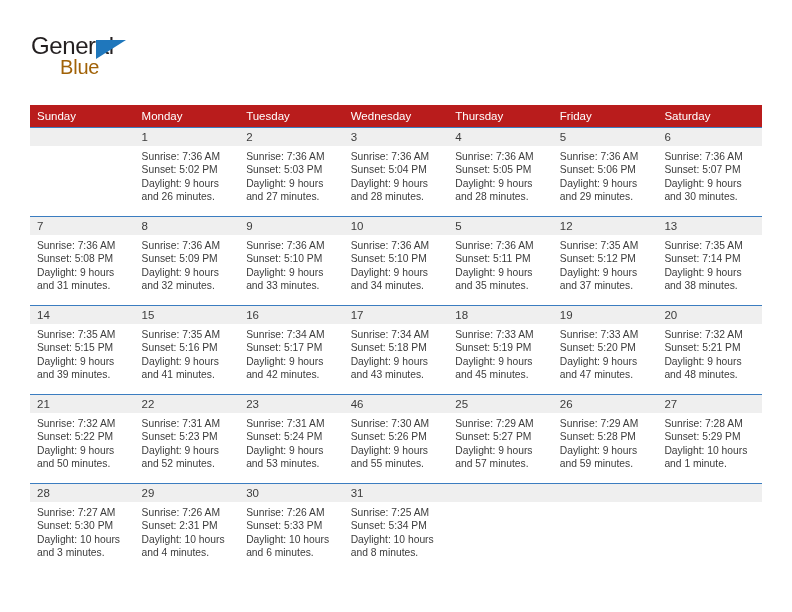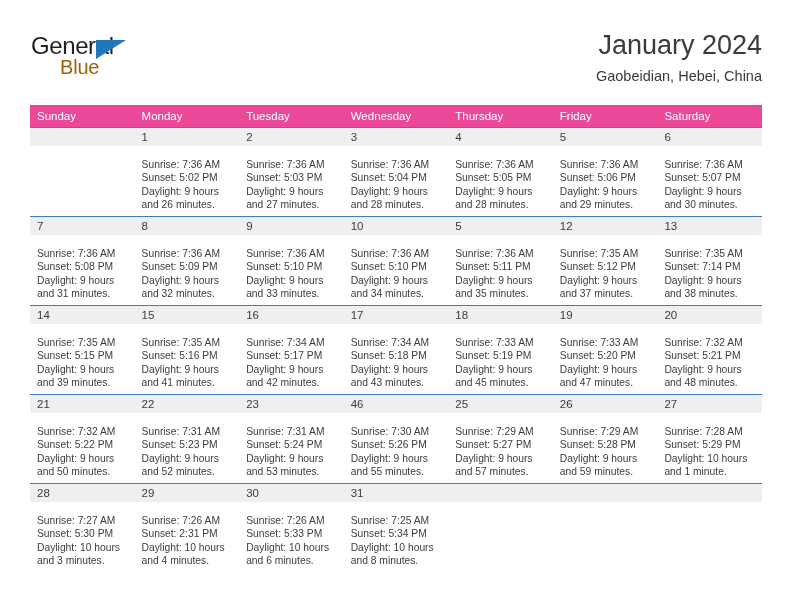--- a/index.html
+++ b/index.html
@@ -90,21 +90,21 @@
   .calendar {
     position: absolute;
     left: 30px;
     top: 105px;
     width: 732px;
     border-collapse: collapse;
     table-layout: fixed;
   }
 
   .calendar th {
-    background: #ec4899;
+    background: #b91c1c;
     color: #ffffff;
     font-weight: normal;
     font-size: 11.5px;
     text-align: left;
     padding: 5px 0 5px 7px;
     height: 20px;
     box-sizing: border-box;
   }
 
   .calendar td {
@@ -126,21 +126,21 @@
     height: 18px;
     box-sizing: border-box;
     line-height: 12px;
   }
 
   .cell-empty .daynum {
     background: #efefef;
   }
 
   .info {
-    padding: 12px 6px 0 7px;
+    padding: 4px 6px 0 7px;
     font-size: 10.3px;
     line-height: 13.4px;
     color: #3c3c3c;
   }
   .info div {
     white-space: nowrap;
   }
   .info .daylight {
     white-space: normal;
   }
@@ -151,24 +151,20 @@
 <div class="page">
 
   <div class="header">
 
     <div class="logo">
       <span class="logo-general">General</span>
       <span class="logo-triangle"></span>
       <span class="logo-blue">Blue</span>
     </div>
 
-    <div class="title-block">
-      <div class="cal-title">January 2024</div>
-      <div class="cal-subtitle">Gaobeidian, Hebei, China</div>
-    </div>
 
   </div>
 
   <table class="calendar">
     <thead>
       <tr id="weekday-row">
           <th>Sunday</th>
           <th>Monday</th>
           <th>Tuesday</th>
           <th>Wednesday</th>

